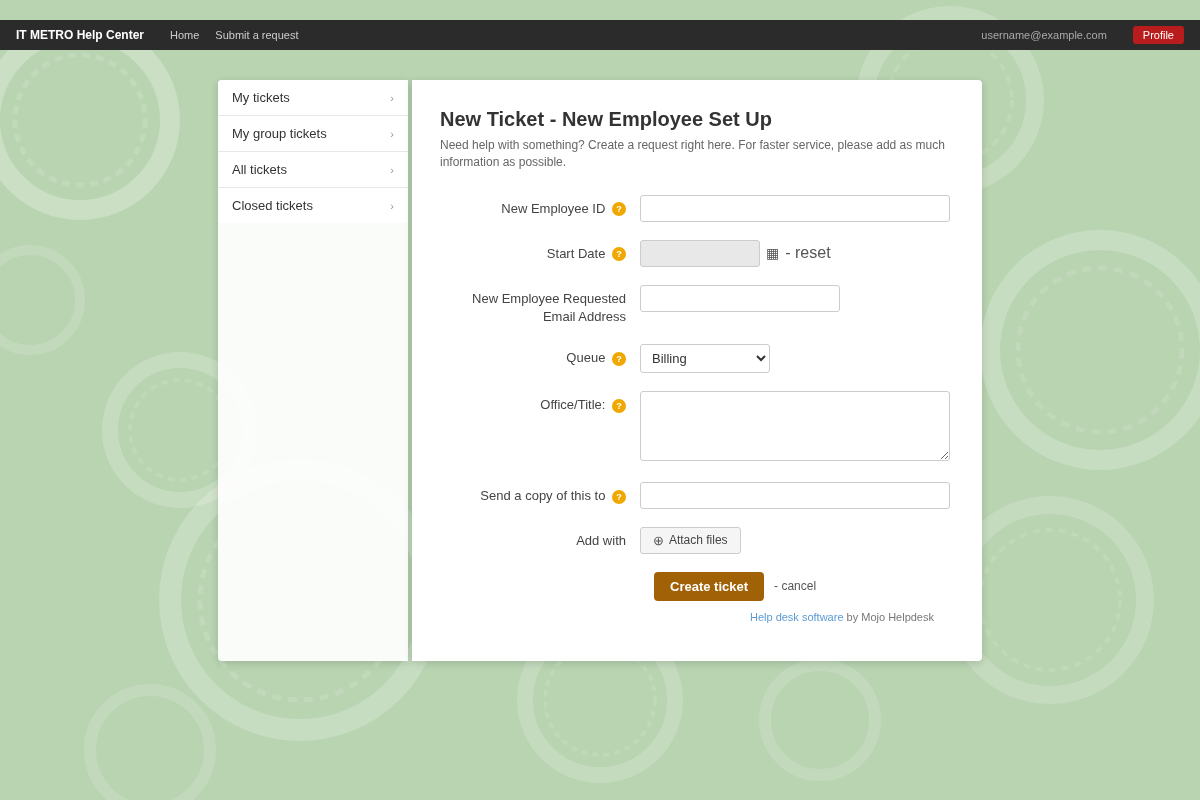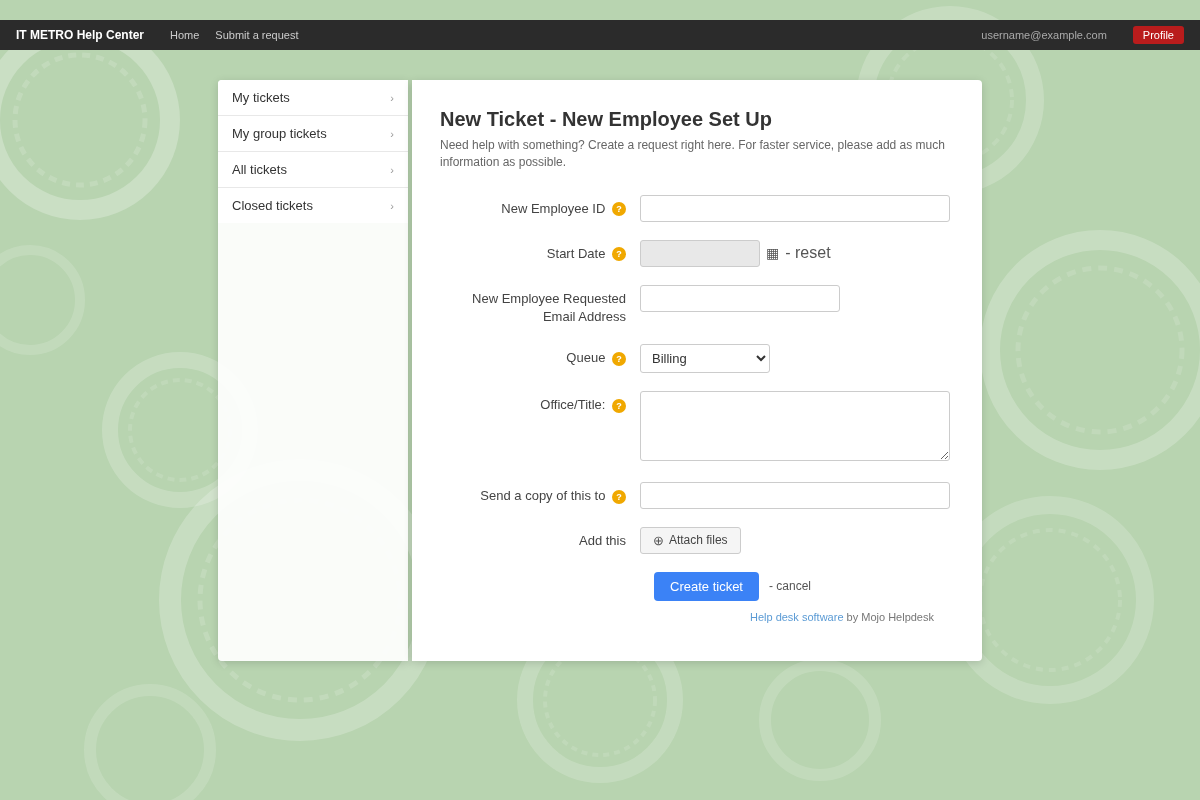--- a/index.html
+++ b/index.html
@@ -225,27 +225,27 @@
 
     
     .btn-row {
       display: flex;
       align-items: center;
       gap: 10px;
       padding-left: 214px;
       margin-top: 10px;
     }
     .btn-create {
-      background: #3b82f6;
+      background: #a16207;
       color: #fff;
       border: none;
       padding: 7px 16px;
       border-radius: 4px;
       font-size: 13px;
-      font-weight: normal;
+      font-weight: bold;
       cursor: pointer;
     }
     .btn-cancel {
       color: #555;
       font-size: 12px;
       cursor: pointer;
       text-decoration: none;
       background: none;
       border: none;
     }
@@ -387,21 +387,21 @@
       <label class="form-label">
         <span>Send a copy of this to</span>
         <span class="info-icon">?</span>
       </label>
       <div class="form-field">
         <input type="text" class="form-input" style="">
       </div>
     </div>
 
     <div class="form-row">
-      <label class="form-label">Add this</label>
+      <label class="form-label">Add with</label>
       <div class="form-field">
         <button class="attach-btn">
           <span class="attach-icon">⊕</span>
           <span>Attach files</span>
         </button>
       </div>
     </div>
 
     <div class="btn-row">
       <button class="btn-create">Create ticket</button>

